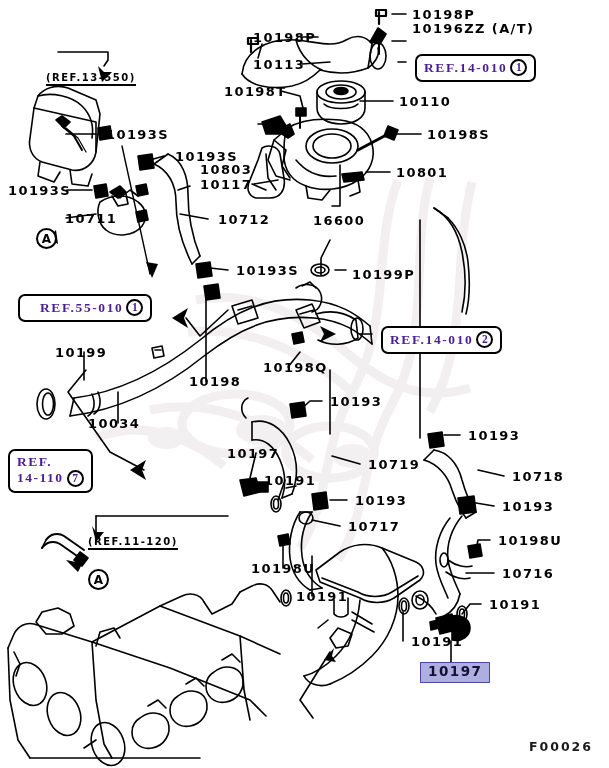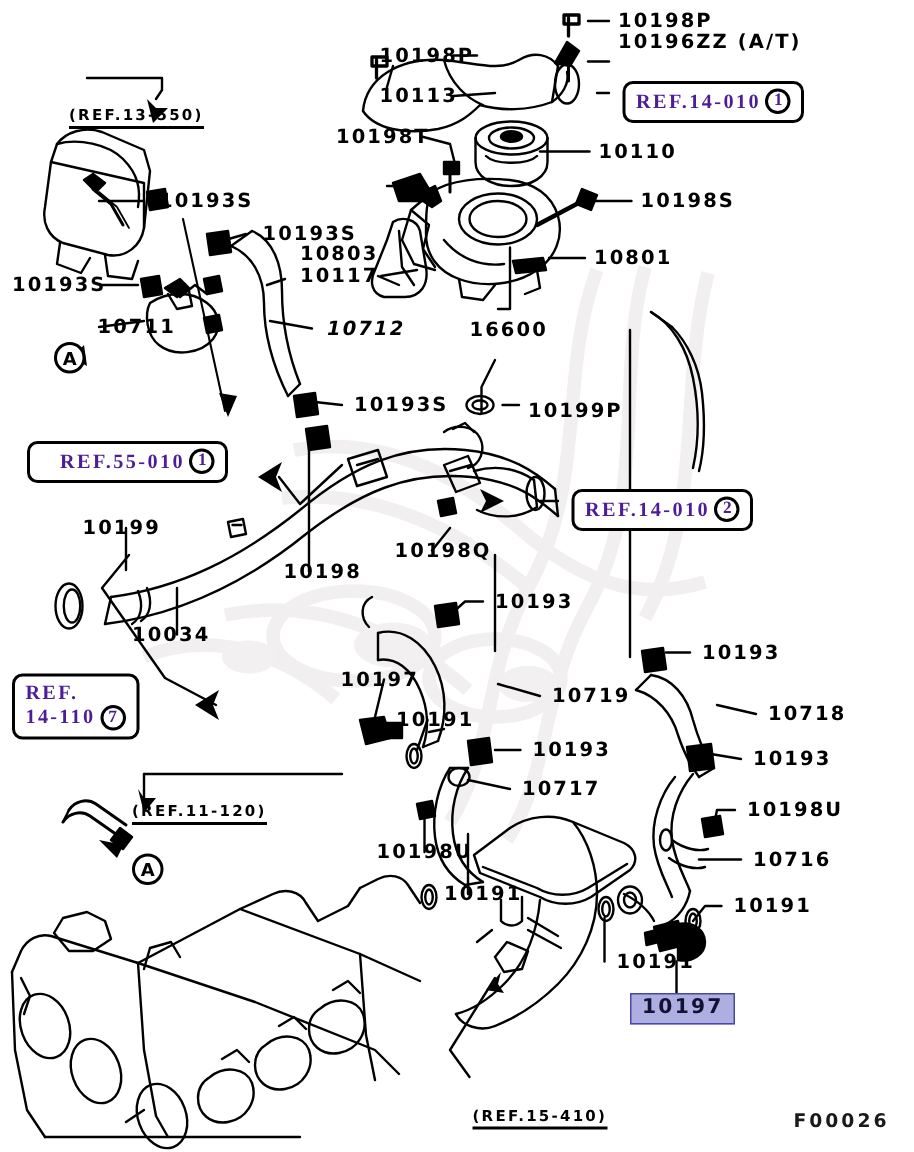--- a/index.html
+++ b/index.html
@@ -448,21 +448,21 @@
       <div class="lbl" style="left: 224px; top: 85px;">10198T</div>
       <div class="lbl" style="left: 399px; top: 95px;">10110</div>
       <div class="lbl" style="left: 200px; top: 118px; margin-top: 45px;">10803</div>
       <div class="lbl" style="left: 427px; top: 128px;">10198S</div>
       <div class="lbl" style="left: 106px; top: 128px;">10193S</div>
       <div class="lbl" style="left: 175px; top: 150px;">10193S</div>
       <div class="lbl" style="left: 200px; top: 178px;">10117</div>
       <div class="lbl" style="left: 396px; top: 166px;">10801</div>
       <div class="lbl" style="left: 8px; top: 184px;">10193S</div>
       <div class="lbl" style="left: 23px; top: 212px; margin-left: 42px;">10711</div>
-      <div class="lbl" style="left: 218px; top: 213px; font-style: italic;">10712</div>
+      <div class="lbl" style="left: 218px; top: 213px;">10712</div>
       <div class="lbl" style="left: 313px; top: 214px;">16600</div>
       <div class="lbl" style="left: 236px; top: 264px;">10193S</div>
       <div class="lbl" style="left: 352px; top: 268px;">10199P</div>
       <div class="lbl" style="left: 55px; top: 346px;">10199</div>
       <div class="lbl" style="left: 189px; top: 375px;">10198</div>
       <div class="lbl" style="left: 263px; top: 361px;">10198Q</div>
       <div class="lbl" style="left: 330px; top: 395px;">10193</div>
       <div class="lbl" style="left: 88px; top: 417px;">10034</div>
       <div class="lbl" style="left: 468px; top: 429px;">10193</div>
       <div class="lbl" style="left: 227px; top: 447px;">10197</div>
@@ -492,20 +492,19 @@
       </div>
       <div class="refbox two-line" style="left: 8px; top: 449px;">
         <div>REF.</div>
         <div style="display: flex; align-items: center; gap: 3px;">
           <span>14-110</span>
           <span class="circnum">7</span>
         </div>
       </div>
       <div class="refplain" style="left: 46px; top: 44px;">(REF.13-550)</div>
       <div class="refplain" style="left: 88px; top: 508px;">(REF.11-120)</div>
-      <div class="refplain" style="left: 315px; top: 711px;">(REF.15-410)</div>
       <div class="callout-A" style="left: 36px; top: 228px;">A</div>
       <div class="callout-A" style="left: 88px; top: 569px;">A</div>
       <div class="hl" style="left: 420px; top: 662px;">10197</div>
     </div>
 
   <div id="footer-code">F00026</div>
 </div>
 
 </body></html>

